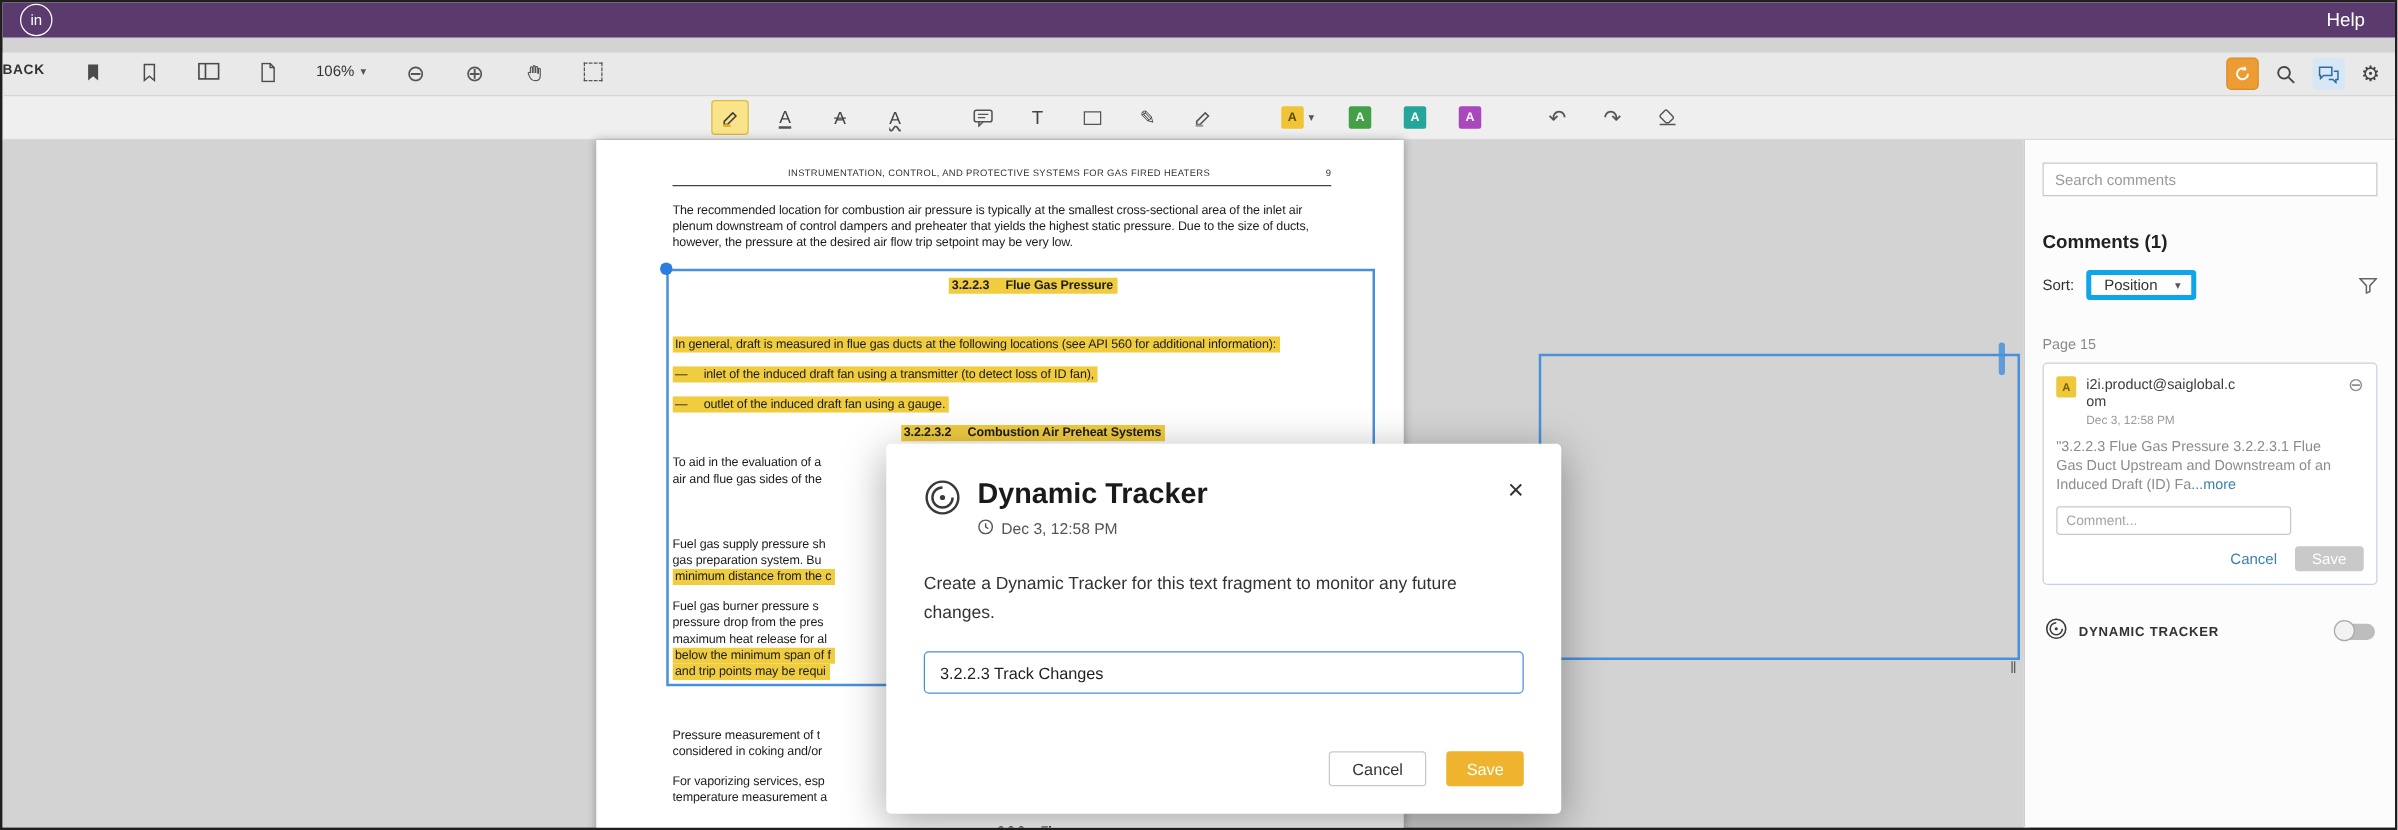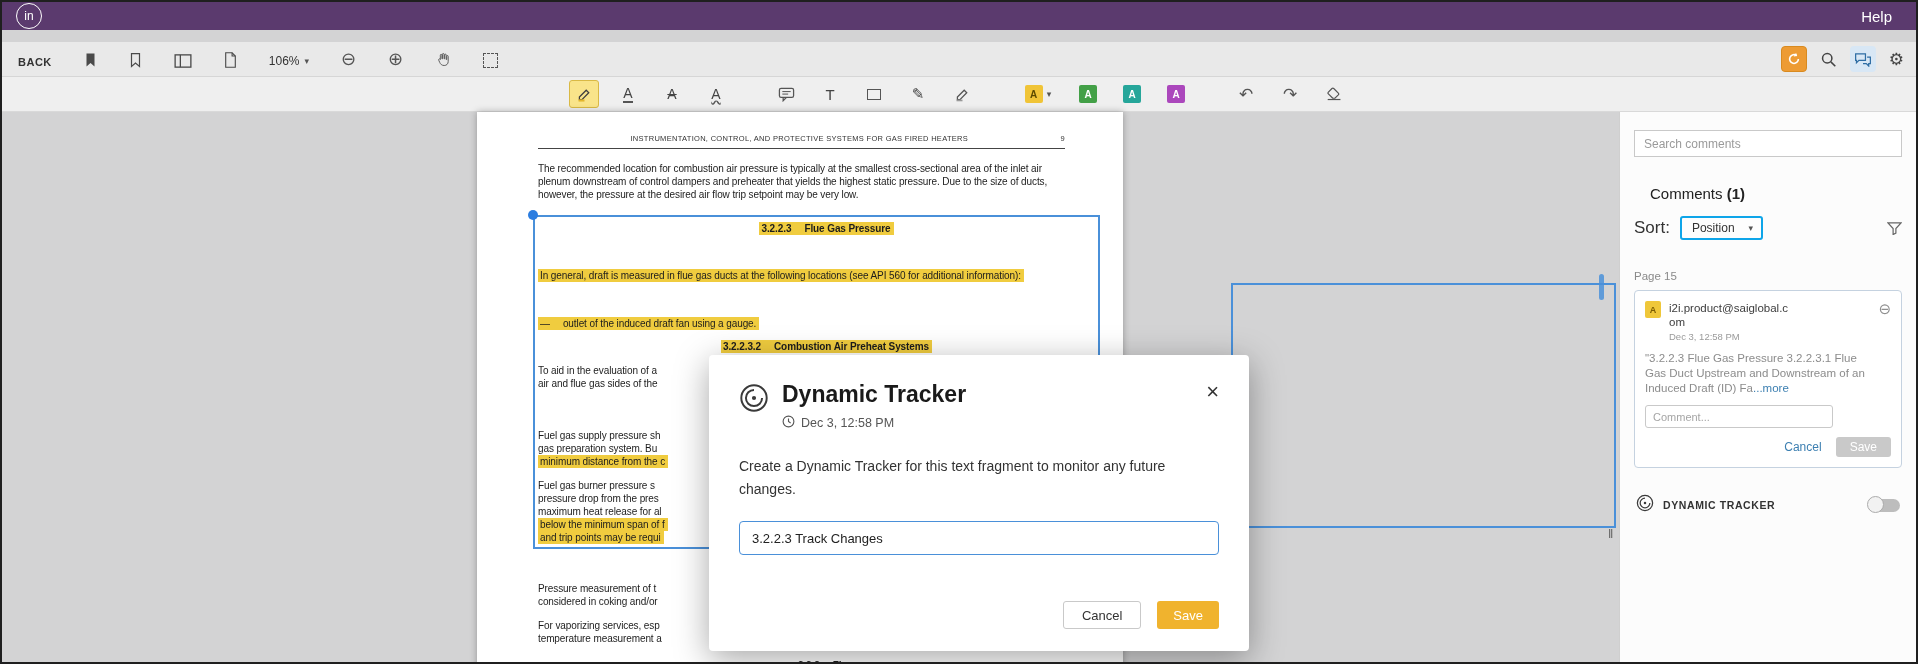--- a/index.html
+++ b/index.html
@@ -6,21 +6,21 @@
   body { font-family:"Liberation Sans", sans-serif; background:#fff; }
   .app { position:relative; width:1918px; height:664px; border:2px solid #1f1f1f; background:#d3d3d4; overflow:hidden; }
 
   
   .titlebar { position:absolute; top:0; left:0; right:0; height:28px; background:#5b3a6e; display:flex; align-items:center; padding:0 24px 0 14px;text-align:right; }
   .logo { width:26px; height:26px; border:1.6px solid #fff; border-radius:50%; color:#fff; font-size:12px; display:flex; align-items:center; justify-content:center; }
   .help { margin-left:auto; color:#fff; font-size:15px; cursor:pointer; }
 
   
   .tb1 { position:absolute; top:40px; left:0; right:0; height:35px; background:#e9e9e9; border-bottom:1px solid #d6d6d6; display:flex; align-items:center; }
-  .tb1-left { display:flex; align-items:flex-end; gap:32px; padding-left:16px; }
+  .tb1-left { display:flex; align-items:flex-start; gap:32px; padding-left:0; }
   .back { font-size:11px; font-weight:bold; letter-spacing:.5px; color:#333; cursor:pointer; }
   .tbtn { display:inline-flex; align-items:center; justify-content:center; cursor:pointer; }
   .tbtn svg { display:block; }
   .uglyph { font-size:18px; color:#555; line-height:1; cursor:pointer; }
   .zoom { display:inline-flex; align-items:center; gap:5px; font-size:12px; color:#333; cursor:pointer; }
   .chev { font-size:9px; color:#555; }
   .marquee { width:15px; height:15px; border:1px dashed #555; }
   .tabs { position:absolute; left:748px; top:0; bottom:0; display:flex; align-items:stretch; background:#e1e1e1; padding:0 10px; }
   .tab { display:flex; align-items:center; padding:0 18px; font-size:13px; color:#4a4a4a; cursor:pointer; }
   .tab.active { color:#2e6da4; font-weight:bold; }
@@ -63,25 +63,25 @@
   .sel-rect { position:absolute; left:56px; top:103px; width:567px; height:334px; border:2px solid #4a90d9; z-index:5; pointer-events:none; }
   .sel-dot { position:absolute; left:51px; top:98px; width:10px; height:10px; border-radius:50%; background:#2b7de0; z-index:6; }
   .annot-rect { position:absolute; left:1229px; top:171px; width:385px; height:245px; border:2px solid #4a90d9; z-index:4; }
   .mini-scroll { position:absolute; left:1597px; top:162px; width:5px; height:26px; border-radius:3px; background:#4a90d9; opacity:.85; z-index:6; cursor:grab; }
 
   
   .sidebar { position:absolute; top:110px; right:0; width:297px; bottom:0; background:#fcfcfc; border-left:1px solid #cfcfcf; padding:18px 14px; }
   .search { width:100%; height:27px; border:1px solid #c9c9c9; background:#fff; font-size:12px; color:#333; padding:0 9px; font-family:inherit; }
   .search::placeholder { color:#9a9a9a; }
   .c-head { margin-top:28px; font-size:15px; color:#222; }
-  .c-title { font-weight:normal;margin-left:16px; }
+  .c-title { font-weight:bold; }
   .c-count { font-weight:bold; }
   .sort-row { margin-top:14px; display:flex; align-items:center; }
-  .sort-label { font-size:17px; color:#333; }
-  .sort-dd { margin-left:10px; display:inline-flex; align-items:center; gap:14px; height:24px; padding:0 8px 0 10px; border:2px solid #0ea5e9; border-radius:3px; background:#fdfdfd; font-size:12px; color:#333; cursor:pointer; }
+  .sort-label { font-size:12px; color:#333; }
+  .sort-dd { margin-left:10px; display:inline-flex; align-items:center; gap:14px; height:24px; padding:0 8px 0 10px; border:4px solid #0ea5e9; border-radius:3px; background:#fdfdfd; font-size:12px; color:#333; cursor:pointer; }
   .funnel { margin-left:auto; cursor:pointer; display:flex; }
   .page-label { margin-top:30px; font-size:11.5px; color:#8a8a8a; }
   .card { margin-top:8px; background:#fff; border:1px solid #c5d2e0; border-radius:4px; padding:10px; }
   .card-top { display:flex; align-items:flex-start; gap:8px; }
   .note-icon { width:16px; height:17px; background:#efc73a; border-radius:2px; color:#7a5b00; font-size:9px; font-weight:bold; display:flex; align-items:center; justify-content:center; flex:none; }
   .who { width:122px; }
   .author { font-size:11.5px; color:#3d3d3d; line-height:14px; word-break:break-all; }
   .time { font-size:9.5px; color:#9a9a9a; margin-top:2px; }
   .resolve { margin-left:auto; font-size:15px; color:#8f8f8f; line-height:1; cursor:pointer; }
   .quote { margin-top:9px; font-size:11.5px; line-height:15px; color:#8c8c8c; padding-right:14px; }
@@ -264,20 +264,21 @@
       <div class="doc-header">
         <span class="dh-t">INSTRUMENTATION, CONTROL, AND PROTECTIVE SYSTEMS FOR GAS FIRED HEATERS</span>
         <span class="dh-n">9</span>
       </div>
       <div id="doc-lines">
           <div class="doc-line" style="top: 50px;"><span><span>The recommended location for combustion air pressure is typically at the smallest cross-sectional area of the inlet air</span></span></div>
           <div class="doc-line" style="top: 76px;"><span><span>however, the pressure at the desired air flow trip setpoint may be very low.</span></span></div>
           <div class="doc-line" style="top: 63px;"><span><span>plenum downstream of control dampers and preheater that yields the highest static pressure. Due to the size of ducts,</span></span></div>
           <div class="doc-line b" style="top: 110px;"><span class="hl"><span class="num">3.2.2.3</span><span>Flue Gas Pressure</span></span></div>
           <div class="doc-line" style="top: 157px;"><span class="hl"><span>In general, draft is measured in flue gas ducts at the following locations (see API 560 for additional information):</span></span></div>
+          <div class="doc-line" style="top: 181px;"><span class="hl"><span class="num">—</span><span>inlet of the induced draft fan using a transmitter (to detect loss of ID fan),</span></span></div>
           <div class="doc-line" style="top: 205px;"><span class="hl"><span class="num">—</span><span>outlet of the induced draft fan using a gauge.</span></span></div>
           <div class="doc-line b" style="top: 228px;"><span class="hl"><span class="num">3.2.2.3.2</span><span>Combustion Air Preheat Systems</span></span></div>
           <div class="doc-line" style="top: 252px;"><span><span>To aid in the evaluation of a</span></span></div>
           <div class="doc-line" style="top: 265px;"><span><span>air and flue gas sides of the</span></span></div>
           <div class="doc-line b" style="top: 293px;"><span class="hl"><span class="num">3.2.2.4</span><span>Fuel Gas Pressure</span></span></div>
           <div class="doc-line" style="top: 317px;"><span><span>Fuel gas supply pressure sh</span></span></div>
           <div class="doc-line" style="top: 330px;"><span><span>gas preparation system. Bu</span></span></div>
           <div class="doc-line" style="top: 343px;"><span class="hl"><span>minimum distance from the c</span></span></div>
           <div class="doc-line" style="top: 367px;"><span><span>Fuel gas burner pressure s</span></span></div>
           <div class="doc-line" style="top: 380px;"><span><span>pressure drop from the pres</span></span></div>

